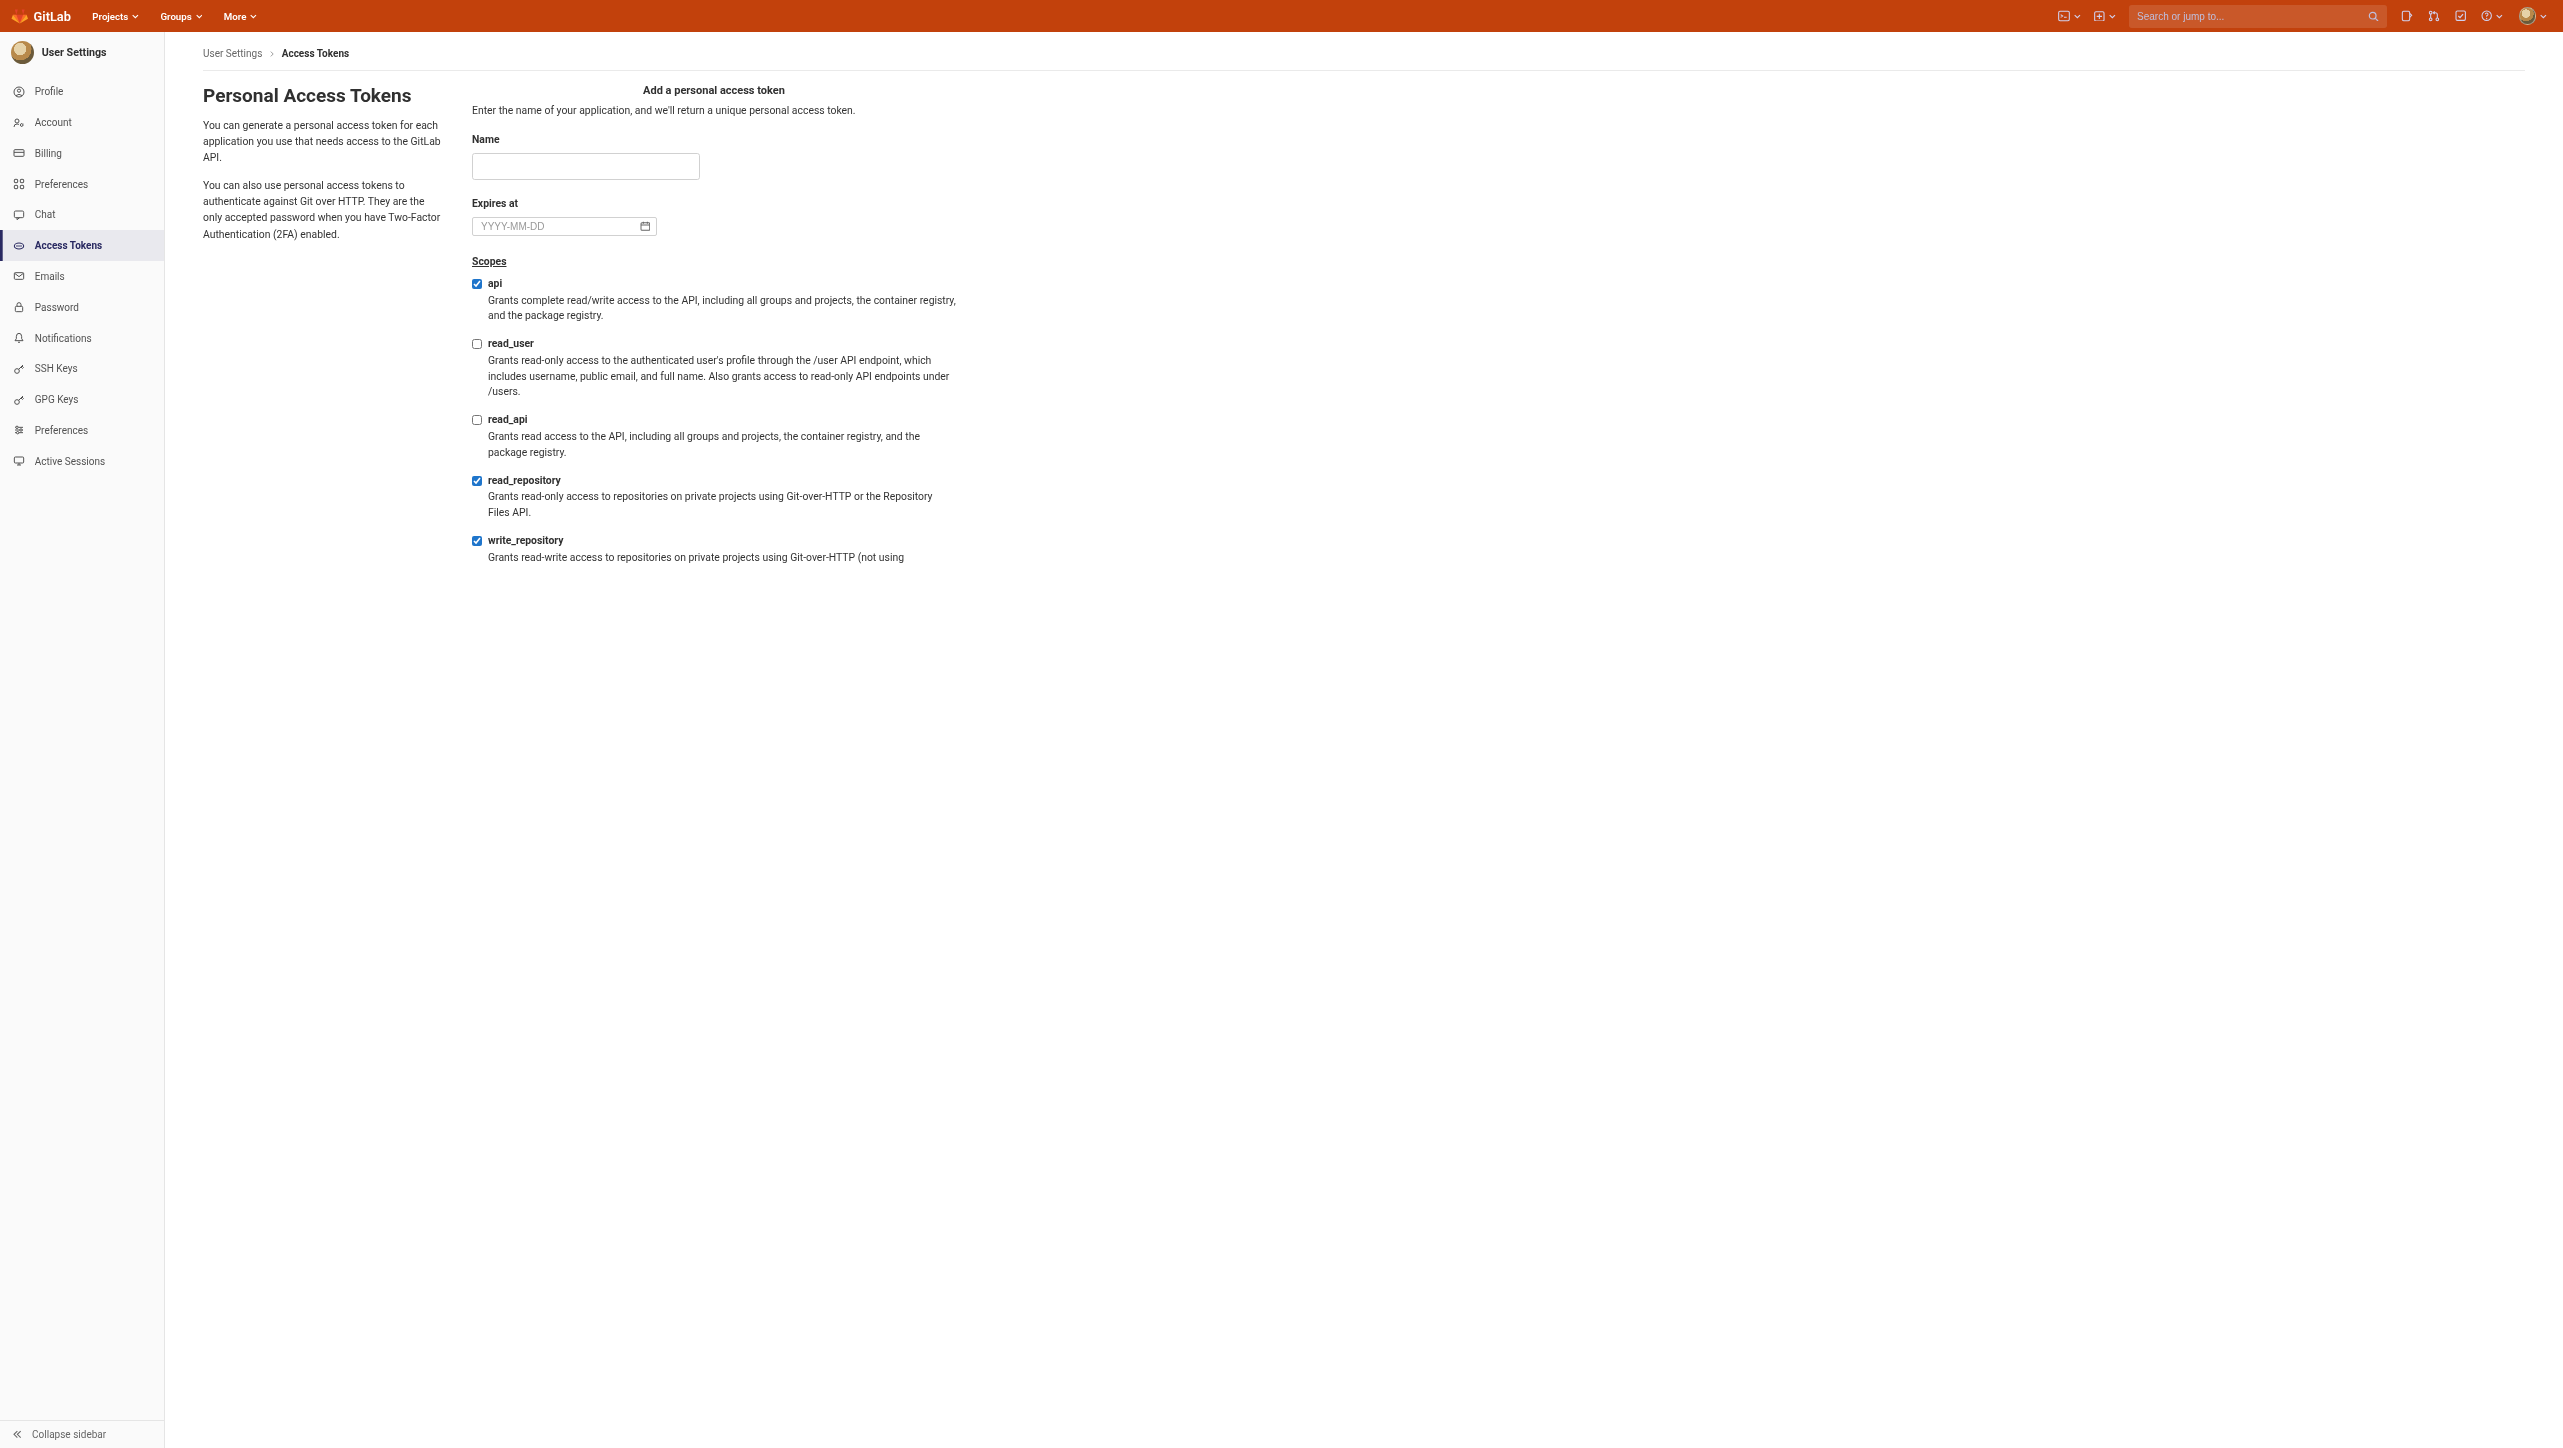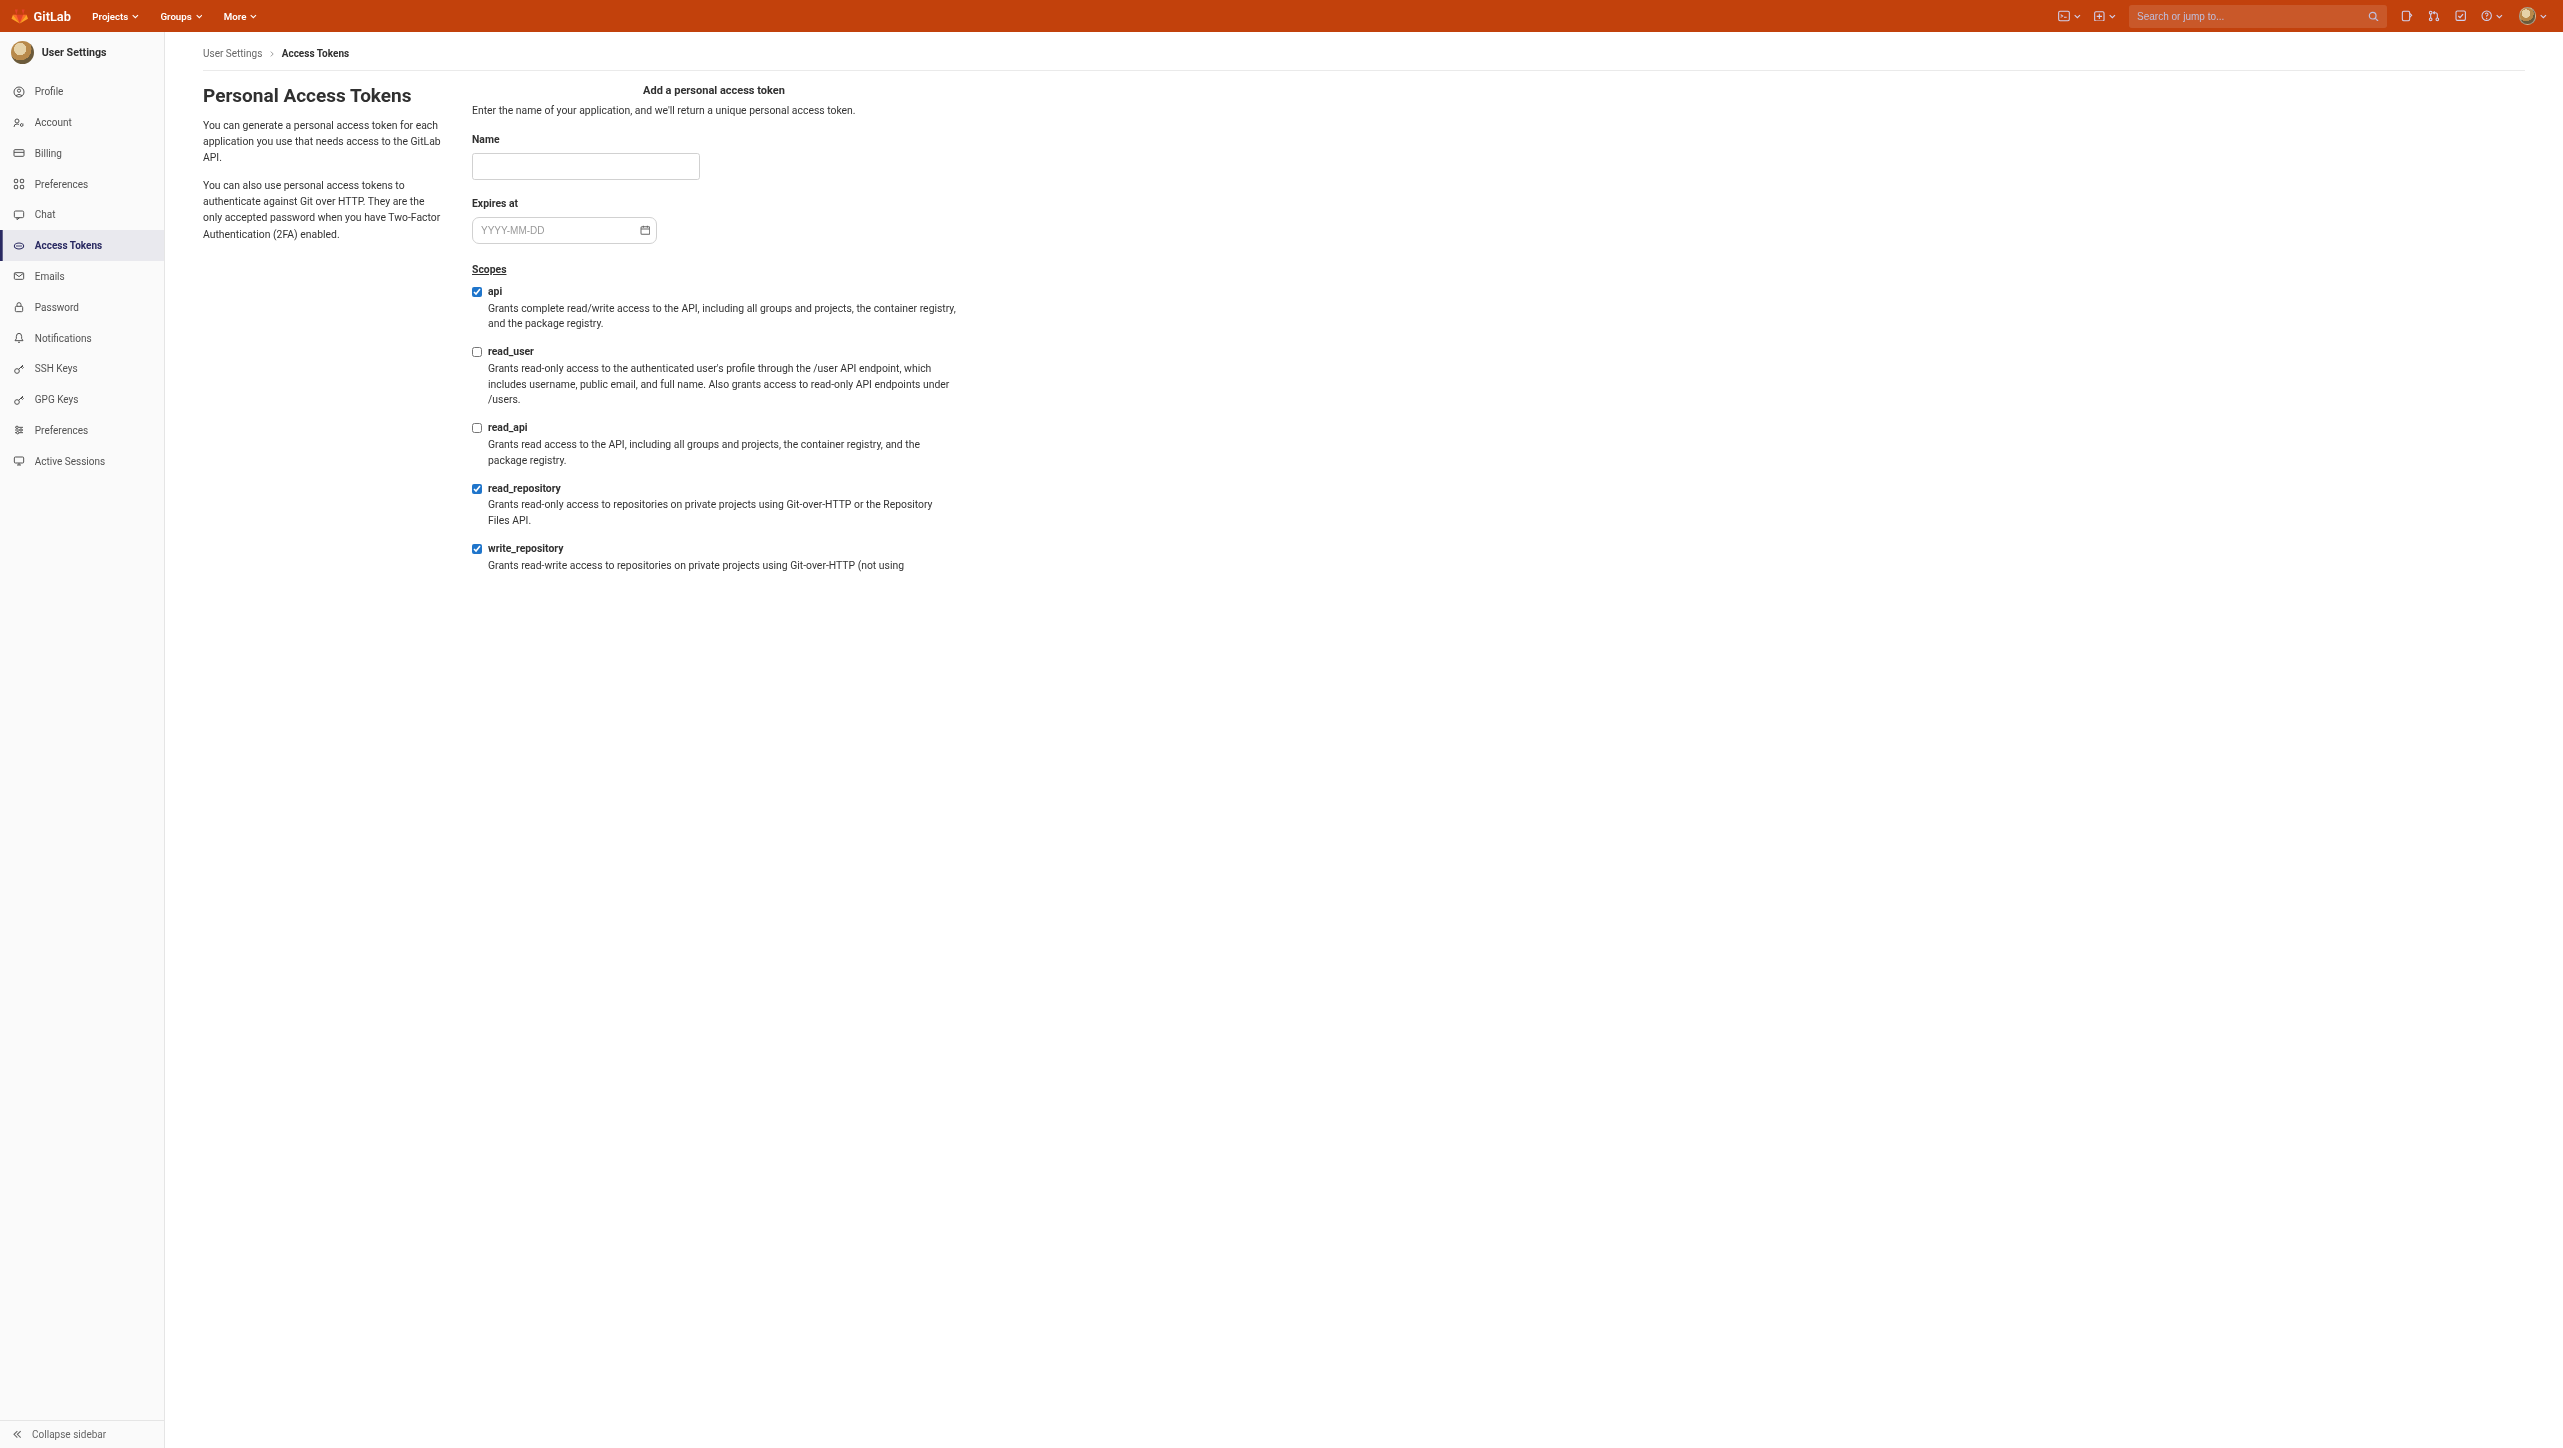--- a/index.html
+++ b/index.html
@@ -170,23 +170,23 @@
   border: 0.7px solid #d1d1d1;
   border-radius: 2.7px;
   padding: 0 8px;
   font-size: 10px;
   margin-bottom: 17.5px;
   outline: none;
 }
 .date-wrap { position: relative; width: 185px; margin-bottom: 19px; }
 .date-input {
   width: 100%;
-  height: 27px;
+  height: 19px;
   border: 0.7px solid #d1d1d1;
-  border-radius: 7px;
+  border-radius: 2px;
   padding: 0 27px 0 8px;
   font-size: 10px;
   outline: none;
 }
 .date-input::placeholder { color: #999; }
 .cal-icon { position: absolute; right: 6.7px; top: 50%; transform: translateY(-50%); color: #666; }
 .scopes-title { font-weight: 700; font-size: 10.4px; margin-bottom: 9.4px; text-decoration: underline; }
 .scope-row { display: flex; gap: 6px; margin-bottom: 13.4px; align-items: flex-start; }
 .scope-check {
   width: 10px; height: 10px; margin-top: 2px;

